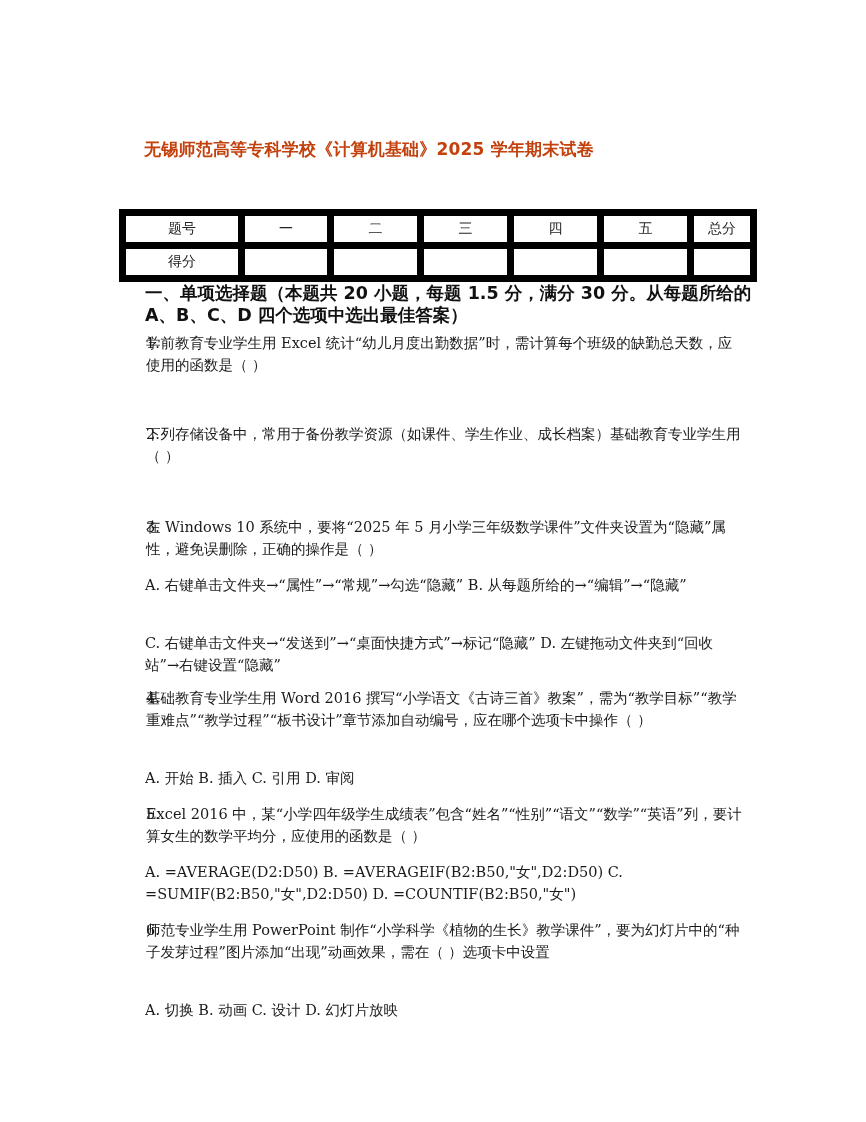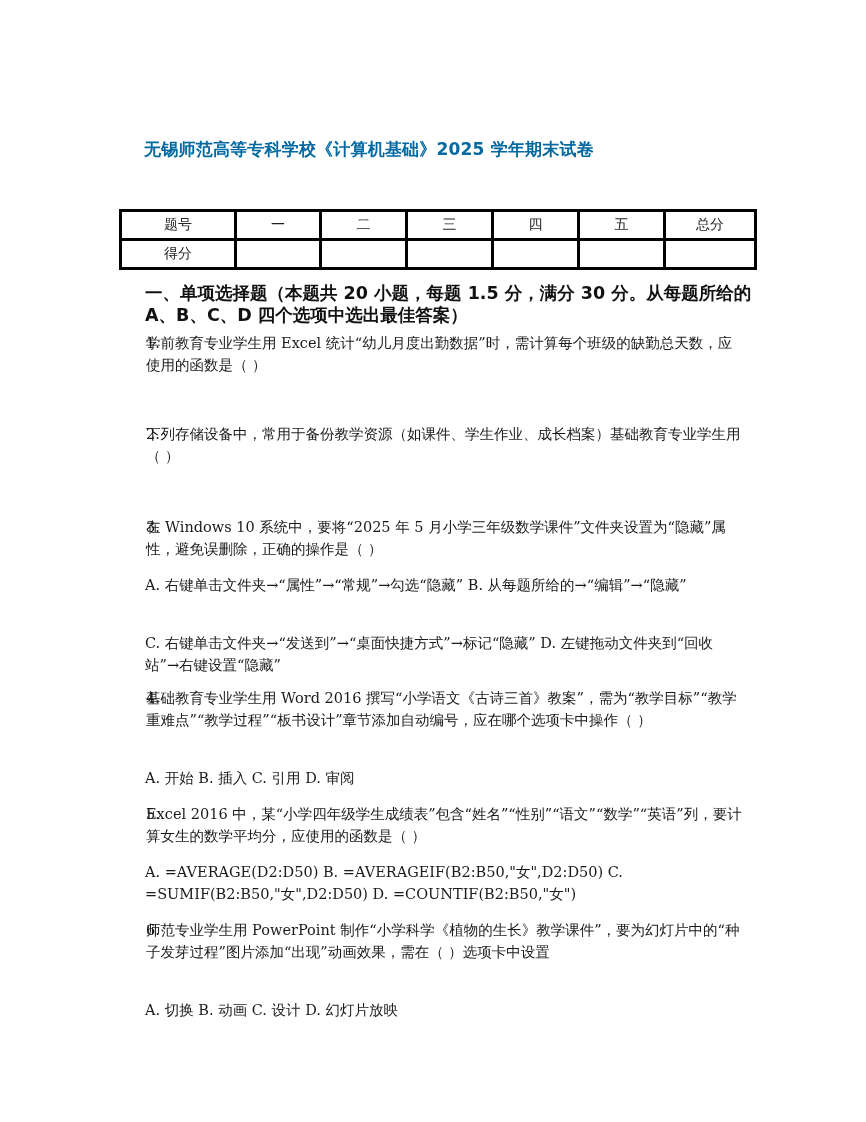--- a/index.html
+++ b/index.html
@@ -1,27 +1,27 @@
 <!DOCTYPE html>
 <html><head>
 <meta charset="utf-8">
 <style>
   html, body { margin: 0; padding: 0; background: #ffffff; }
   body { width: 866px; height: 1122px; position: relative; overflow: hidden;
          font-family: "DejaVu Serif", "Liberation Serif", serif; color: #1a1a1a; }
   .page { position: absolute; left: 0; top: 0; width: 866px; height: 1122px; }
   .title { position: absolute; left: 0; width: 738px; top: 138px; text-align: center;
            font-family: "DejaVu Sans", "Liberation Sans", sans-serif; font-weight: bold;
-           font-size: 17px; color: #0369a1; letter-spacing: 0.2px; }
+           font-size: 17px; color: #c2410c; letter-spacing: 0.2px; }
   .info { position: absolute; left: 0; width: 866px; top: 176px; text-align: center;
           font-size: 14.5px; color: #1a1a1a; }
   .info span { white-space: pre; }
   table.score { position: absolute; left: 119px; top: 209px; width: 638px; border-collapse: collapse;
                 font-size: 14px; }
-  table.score td { border: 3px solid #000000; height: 26px; text-align: center; padding: 0; color: #222; }
+  table.score td { border: 7px solid #000000; height: 26px; text-align: center; padding: 0; color: #222; }
   .section { position: absolute; left: 145px; top: 282px; width: 610px;
              font-family: "DejaVu Sans", "Liberation Sans", sans-serif; font-weight: bold;
              font-size: 17.5px; line-height: 22px; color: #111; }
   .q { position: absolute; left: 146px; width: 600px; font-size: 14.5px; line-height: 22px; }
   .q .num { position: absolute; left: 0; top: 0; }
   .q .stem { }
   .opt { position: absolute; left: 145px; width: 600px; font-size: 14.5px; line-height: 22px; }
 </style>
 </head>
 <body>

